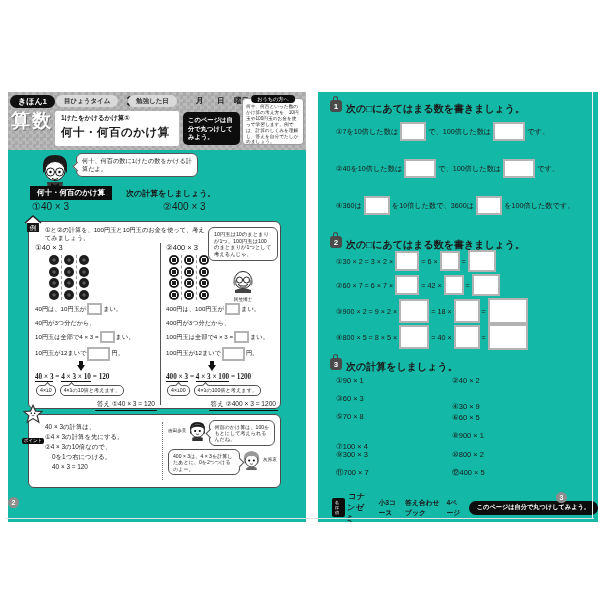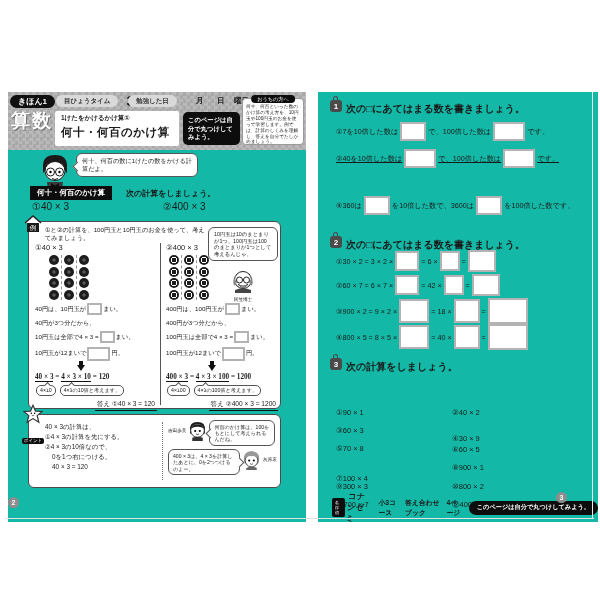--- a/index.html
+++ b/index.html
@@ -109,21 +109,21 @@
   .qinstr{position:absolute;font-size:10px;font-weight:bold;}
   .qrow{position:absolute;display:flex;align-items:center;gap:2px;font-size:7.2px;white-space:nowrap;}
   .abox.r1{width:26px;height:19px;}
   .abox.r1b{width:32px;height:19px;}
   .abox.r2a{width:24px;height:20px;}
   .abox.r2b{width:20px;height:20px;}
   .abox.r2c{width:28px;height:22px;}
   .abox.r3a{width:30px;height:24px;}
   .abox.r3b{width:26px;height:24px;}
   .abox.r3c{width:40px;height:26px;}
-  .calc{position:absolute;font-size:7.5px;white-space:nowrap;margin-top:32px;}
+  .calc{position:absolute;font-size:7.5px;white-space:nowrap;}
 
   .footer-row{position:absolute;left:14px;top:399px;display:flex;align-items:center;gap:7px;}
   .logo{display:flex;align-items:center;gap:2px;}
   .logo-badge{background:#0d0d0d;color:#fff;font-size:4px;padding:2px 3px;border-radius:2px;}
   .logo-text{font-size:8px;font-weight:bold;transform:skewX(-6deg);letter-spacing:0.5px;}
   .foot-txt{font-size:6.8px;font-weight:bold;}
   .foot-pill{background:#0d0d0d;color:#fff;border-radius:8px;font-size:6.2px;font-weight:bold;
      padding:2.5px 8px;white-space:nowrap;}
 </style>
 </head>
@@ -352,21 +352,21 @@
 
     <div class="qbadge" style="left:12px;top:8px;">1</div>
     <div class="qinstr" style="left:28px;top:10px;">次の□にあてはまる数を書きましょう。</div>
     <div class="qrow" style="left:18px;top:30px;">
       <span>①7を10倍した数は</span>
         <span class="abox r1"></span>
       <span>で、100倍した数は</span>
         <span class="abox r1b"></span>
       <span>です。</span>
     </div>
-    <div class="qrow" style="left:18px;top:57px;text-decoration:underline;">
+    <div class="qrow" style="left:18px;top:67px;">
       <span>②40を10倍した数は</span>
         <span class="abox r1b"></span>
       <span>で、100倍した数は</span>
         <span class="abox r1b"></span>
       <span>です。</span>
     </div>
     <div class="qrow" style="left:18px;top:104px;">
       <span>④360は</span>
         <span class="abox r1"></span>
       <span>を10倍した数で、3600は</span>

